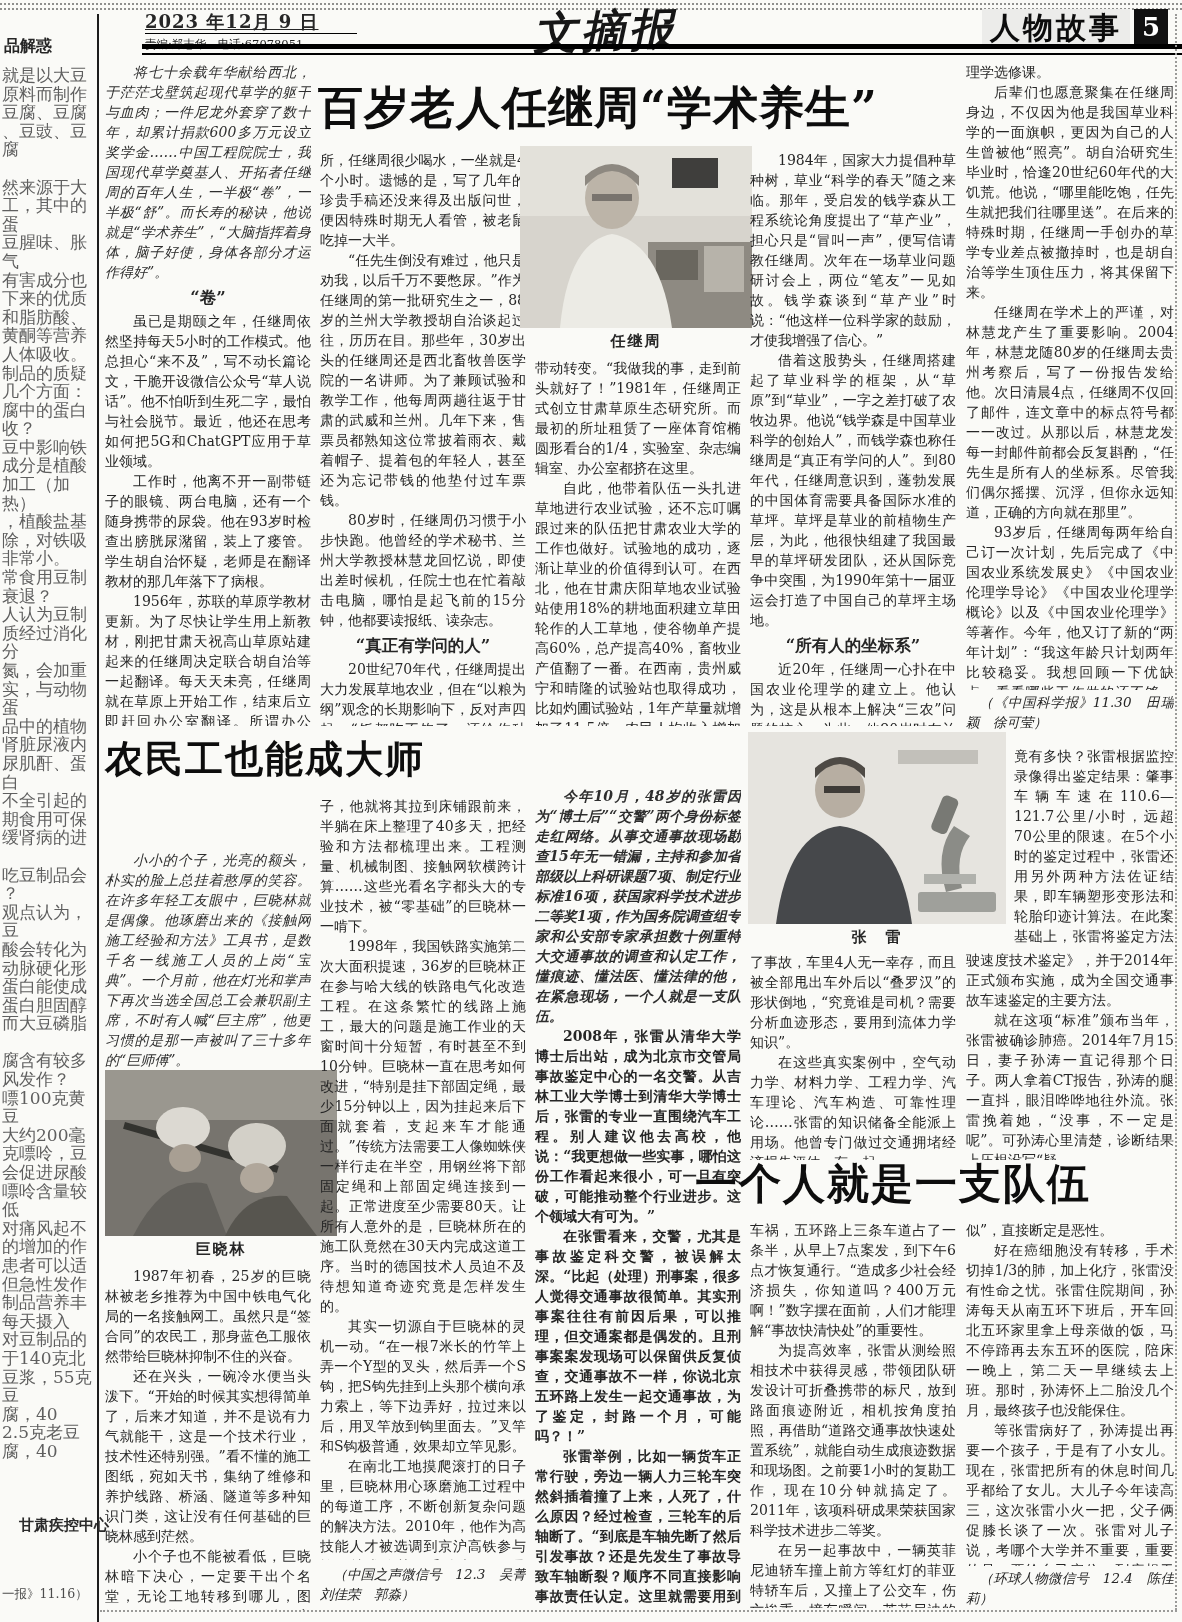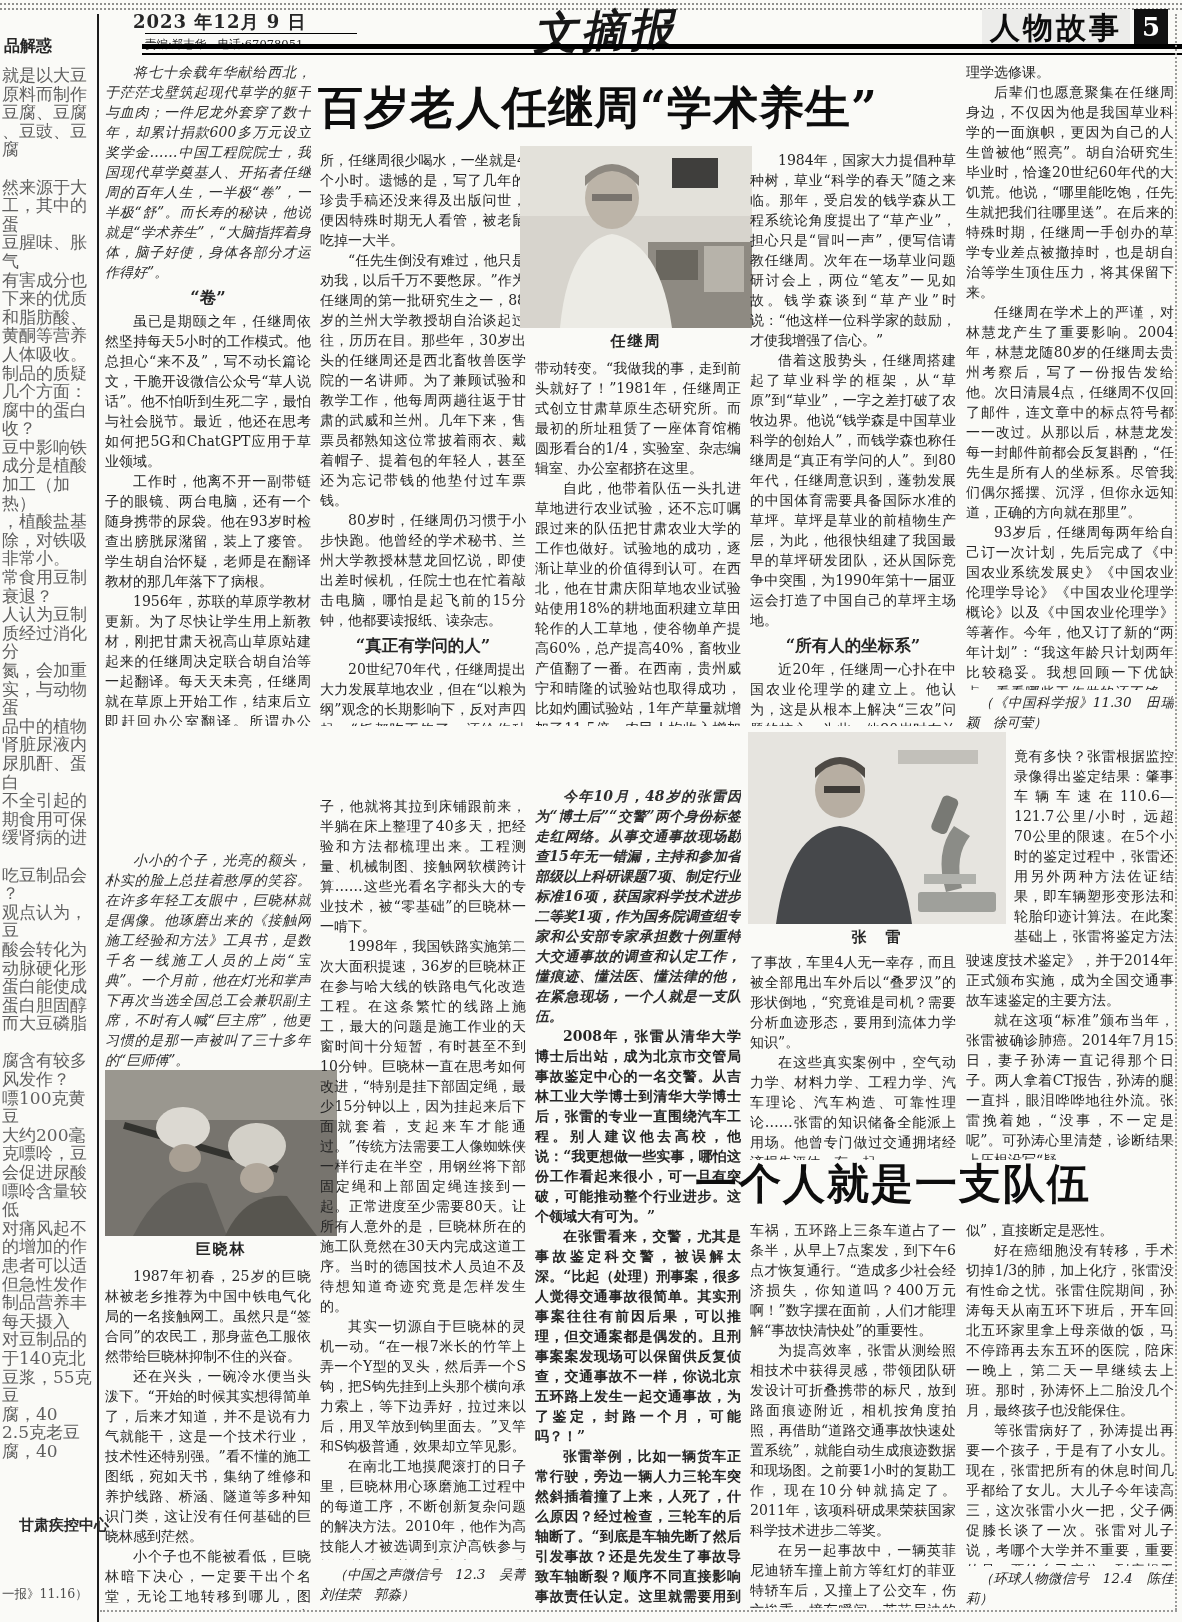--- a/index.html
+++ b/index.html
@@ -41,21 +41,21 @@
   .strip-src{position:absolute;font-size:12.5px;color:#4c4c4c;}
 </style>
 </head>
 <body>
 
 <div class="page">
 
   <div class="dots" style="top:3px;"></div>
   <div class="dots" style="top:8px;"></div>
 
-  <div class="hdr-date" style="left:133px;top:10px;">2023 年12月 9 日</div>
+  <div class="hdr-date" style="left:145px;top:10px;text-decoration:underline;">2023 年12月 9 日</div>
   <div class="rule" style="left:145px;top:33px;width:212px;height:1px;"></div>
   <div class="hdr-editor" style="left:145px;top:37px;">责编:郑志华　电话:67078051</div>
   <div class="masthead" style="left:505px;top:2px;width:200px;text-align:center;">文摘报</div>
   <div class="section-box" style="left:982px;top:9px;width:148px;height:37px;">人物故事</div>
   <div class="page-badge" style="left:1134px;top:9px;width:34px;height:37px;">5</div>
   <div class="rule" style="left:142px;top:44px;width:1040px;height:5px;"></div>
   <div class="rule" style="left:142px;top:53px;width:1040px;height:2px;"></div>
 
   <div class="vline" style="left:97px;top:14px;height:1608px;"></div>
   <div class="strip-title" style="left:4px;top:36px;">品解惑</div>
@@ -175,20 +175,21 @@
   </div>
 
   <div class="col" style="left:966px;top:62px;width:208px;height:628px;">
     <p class="cont">理学选修课。</p>
     <p>后辈们也愿意聚集在任继周身边，不仅因为他是我国草业科学的一面旗帜，更因为自己的人生曾被他“照亮”。胡自治研究生毕业时，恰逢20世纪60年代的大饥荒。他说，“哪里能吃饱，任先生就把我们往哪里送”。在后来的特殊时期，任继周一手创办的草学专业差点被撤掉时，也是胡自治等学生顶住压力，将其保留下来。</p>
     <p>任继周在学术上的严谨，对林慧龙产生了重要影响。2004年，林慧龙随80岁的任继周去贵州考察后，写了一份报告发给他。次日清晨4点，任继周不仅回了邮件，连文章中的标点符号都一一改过。从那以后，林慧龙发每一封邮件前都会反复斟酌，“任先生是所有人的坐标系。尽管我们偶尔摇摆、沉浮，但你永远知道，正确的方向就在那里”。</p>
     <p>93岁后，任继周每两年给自己订一次计划，先后完成了《中国农业系统发展史》《中国农业伦理学导论》《中国农业伦理学概论》以及《中国农业伦理学》等著作。今年，他又订了新的“两年计划”：“我这年龄只计划两年比较稳妥。我想回顾一下优缺点，看看哪些工作做的还不够。生态文明的转变是一个大关，我这辈子解决不了了，要交给后面的人了……”</p>
   </div>
   <div class="byline" style="left:966px;top:692px;width:208px;height:40px;">（《中国科学报》11.30　田瑞颖　徐可莹）</div>
 
+  <div class="headline" style="left:105px;top:734px;width:424px;font-size:38px;letter-spacing:2px;">农民工也能成大师</div>
 
   <div class="col" style="left:105px;top:816px;width:206px;height:272px;margin-top:34px;">
     <p class="intro">小小的个子，光亮的额头，朴实的脸上总挂着憨厚的笑容。在许多年轻工友眼中，巨晓林就是偶像。他琢磨出来的《接触网施工经验和方法》工具书，是数千名一线施工人员的上岗“宝典”。一个月前，他在灯光和掌声下再次当选全国总工会兼职副主席，不时有人喊“巨主席”，他更习惯的是那一声被叫了三十多年的“巨师傅”。</p>
     <p>地处秦岭北麓的陕西宝鸡，是巨晓林的家乡。1961年，电力机车牵引的列车轰鸣着从宝鸡开往凤州，农家少年的内心朴素的渴望，“长大了当铁路建设工人”。</p>
   </div>
 
   <div class="photo" style="left:105px;top:1070px;width:232px;height:166px;background:#77746e;">
     <svg width="232" height="166" viewBox="0 0 232 166">
       <rect width="232" height="166" fill="#77746e"></rect>
       <rect width="232" height="50" fill="#9a978f"></rect>

